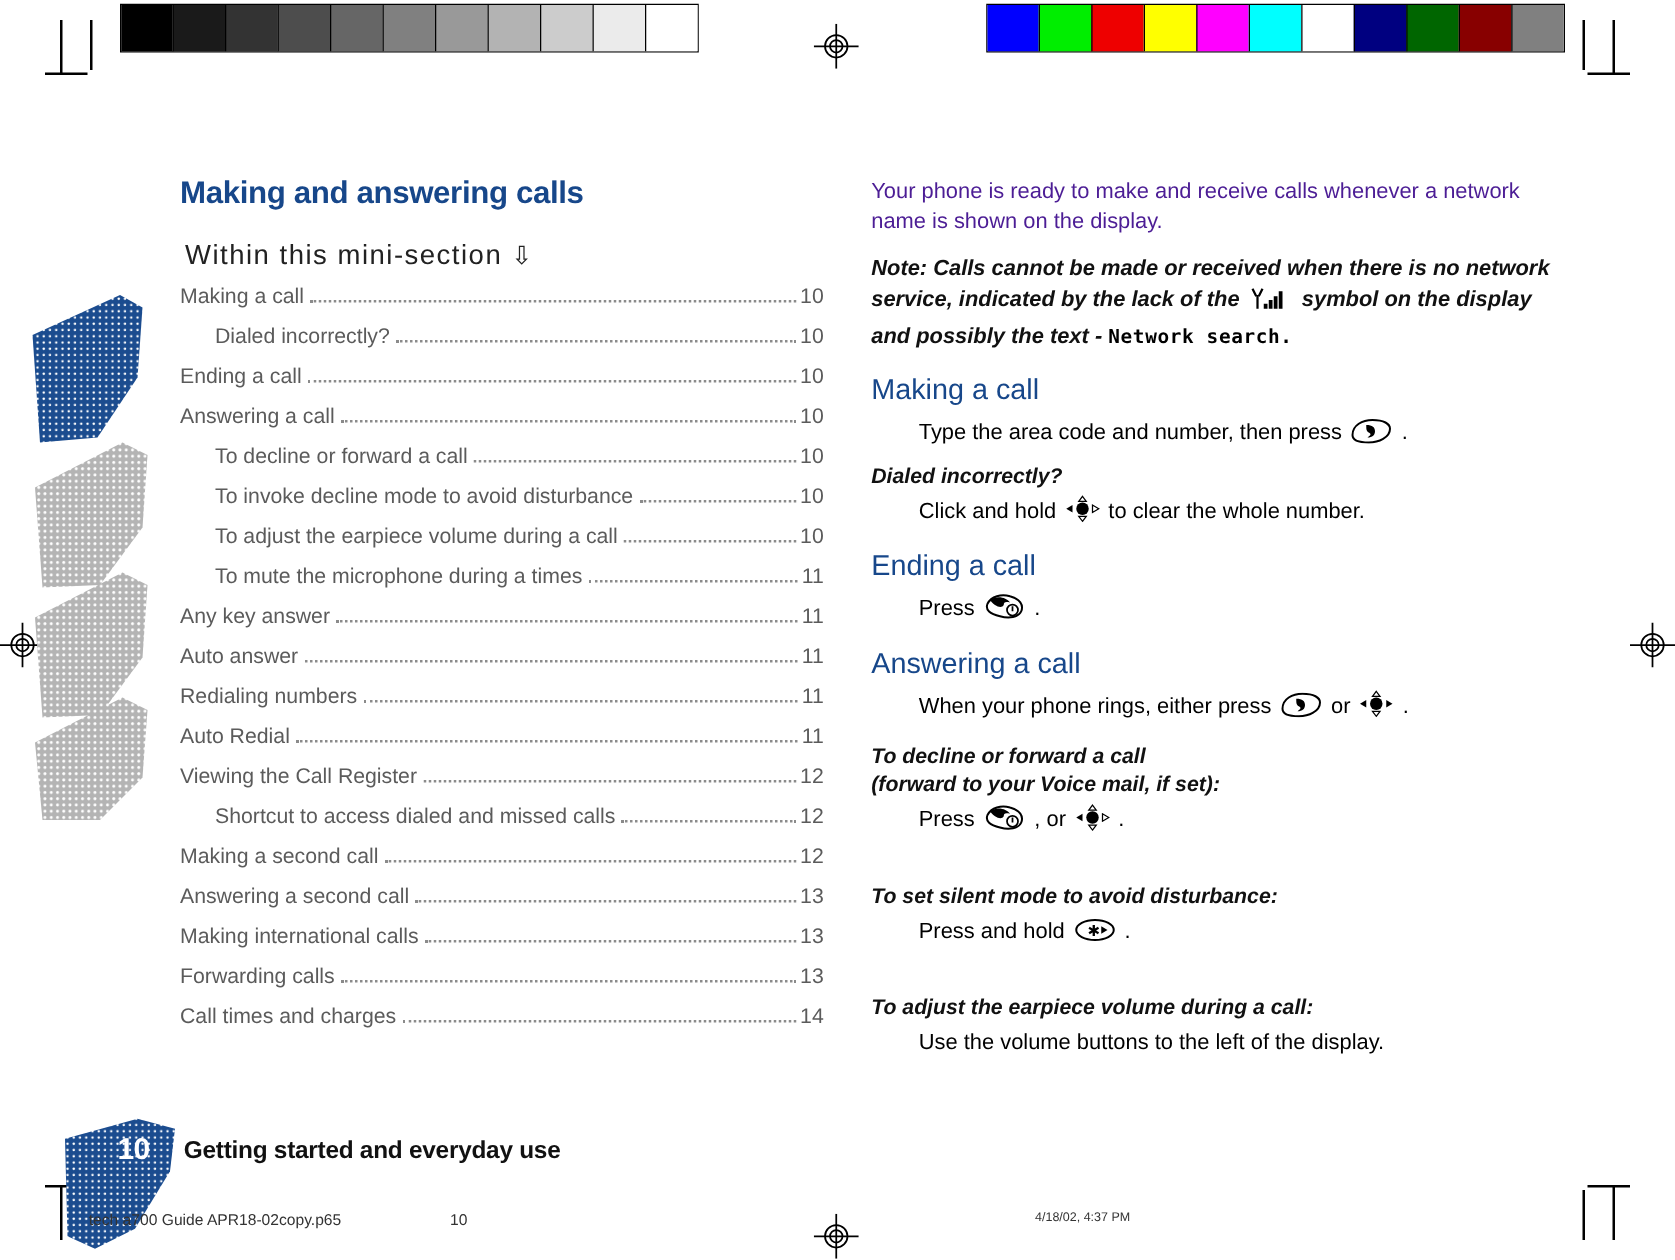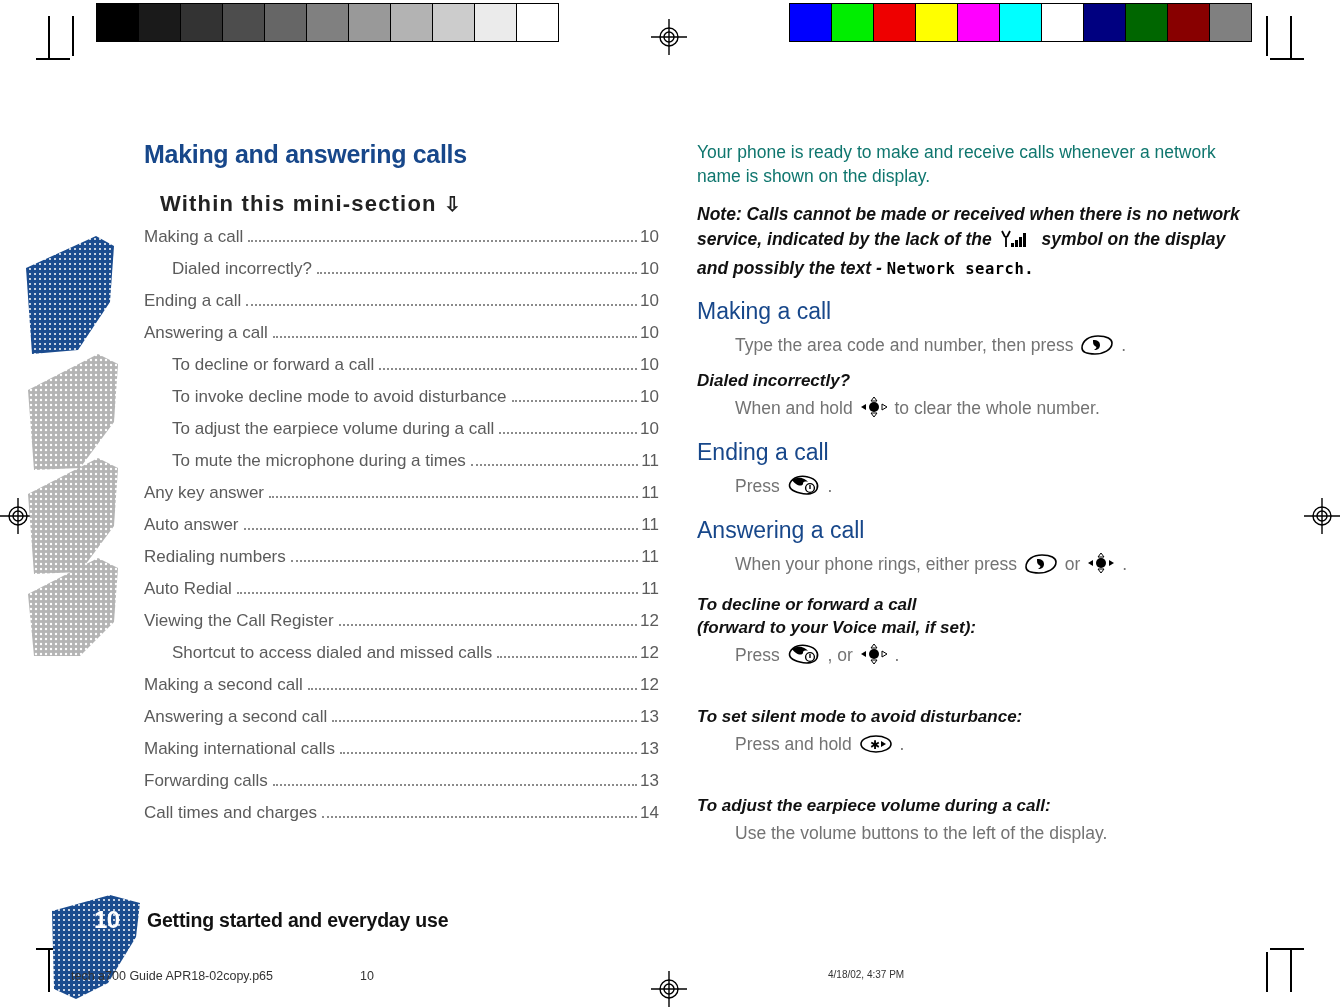--- a/index.html
+++ b/index.html
@@ -19,41 +19,41 @@
   .crop-mark i{position:absolute;background:#000;display:block;}
   
   .page{position:absolute;left:16px;top:0;width:1340px;height:788px;}
   .col-left{position:absolute;left:128px;top:140px;width:515px;}
   .col-right{position:absolute;left:681px;top:140px;width:545px;}
   h1.section-title{
     font-size:25px;font-weight:bold;color:#17478a;margin:0 0 22px 0;
     letter-spacing:-0.3px;
   }
   h2.mini-title{
-    font-size:22px;font-weight:bold;color:#222;margin:0 0 10px 16px;
+    font-size:22px;font-weight:normal;color:#222;margin:0 0 10px 4px;
     letter-spacing:1.2px;
   }
   .arrow-dn{font-size:20px;color:#222;}
   
   .toc{margin:0;padding:0;list-style:none;}
   .toc li{
     display:flex;align-items:flex-end;font-size:17px;color:#5b5b5b;
     margin:0 0 12px 0;line-height:20px;
   }
   .toc li.lvl2{padding-left:28px;}
   .toc .t{white-space:nowrap;}
   .toc .dots{
     flex:1 1 auto;border-bottom:2px dotted #8b8b8b;margin:0 3px 5px 5px;height:1px;min-width:10px;
   }
   .toc .pg{white-space:nowrap;font-size:17px;}
   
-  .para{font-size:17.5px;line-height:24px;color:#0f766e;margin:0 0 14px 0;}
+  .para{font-size:17.5px;line-height:24px;color:#4c1d95;margin:0 0 14px 0;}
   .note{font-size:17.5px;line-height:25px;color:#111;font-style:italic;font-weight:bold;margin:0 0 16px 0;}
   h3.head{font-size:23px;font-weight:normal;color:#17478a;margin:14px 0 8px 0;}
-  .step{font-size:17.5px;line-height:25px;color:#737373;margin:0 0 7px 0;padding-left:38px;}
+  .step{font-size:17.5px;line-height:25px;color:#000000;margin:0 0 7px 0;padding-left:38px;}
   .sub{font-size:17px;line-height:23px;color:#111;font-style:italic;font-weight:bold;margin:12px 0 4px 0;}
   .sub.tight{margin-top:0;}
   .gap{height:14px;}
   
   .key{display:inline-block;vertical-align:-4px;margin:0 2px;}
   .lcd{
     font-family:"DejaVu Sans Mono", monospace;font-weight:bold;font-style:normal;
     font-size:15.5px;letter-spacing:0.5px;color:#000;
   }
   
@@ -314,21 +314,21 @@
         <svg width="34" height="20" viewBox="0 0 34 20">
           <path d="M2 13 C2 5 10 1 18 1 C27 1 32 4 32 8 C32 15 23 19 15 19 C6 19 2 17 2 13 Z" fill="#fff" stroke="#000" stroke-width="1.6"></path>
           <path d="M13 5 C18 5 20 7 20 10 C20 13 18 15 14 15 C17 13 17 12 15 11 C13 10 13 8 13 5 Z" fill="#000"></path>
         </svg>
       </span>
       <span>.</span>
     </p>
 
     <p class="sub tight">Dialed incorrectly?</p>
     <p class="step">
-      <span>When and hold</span>
+      <span>Click and hold</span>
       <span class="key">
         <svg width="28" height="22" viewBox="0 0 28 22">
           <circle cx="14" cy="11" r="5" fill="#000"></circle>
           <path d="M14 1 L17 5 L11 5 Z" fill="none" stroke="#000" stroke-width="1"></path>
           <path d="M14 21 L17 17 L11 17 Z" fill="none" stroke="#000" stroke-width="1"></path>
           <path d="M1 11 L6 8 L6 14 Z" fill="#000"></path>
           <path d="M27 11 L22 8 L22 14 Z" fill="none" stroke="#000" stroke-width="1"></path>
         </svg>
       </span>
       <span>to clear the whole number.</span>

